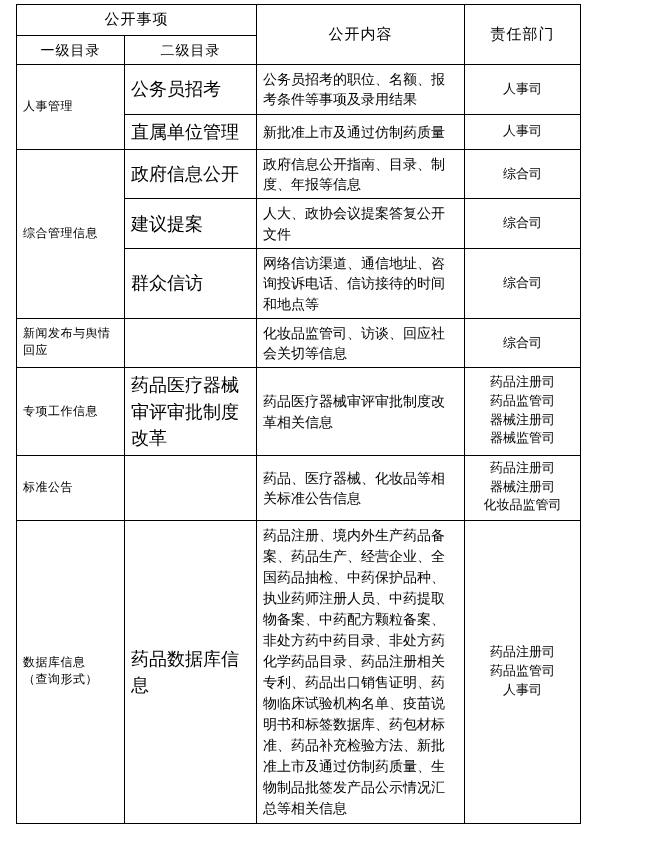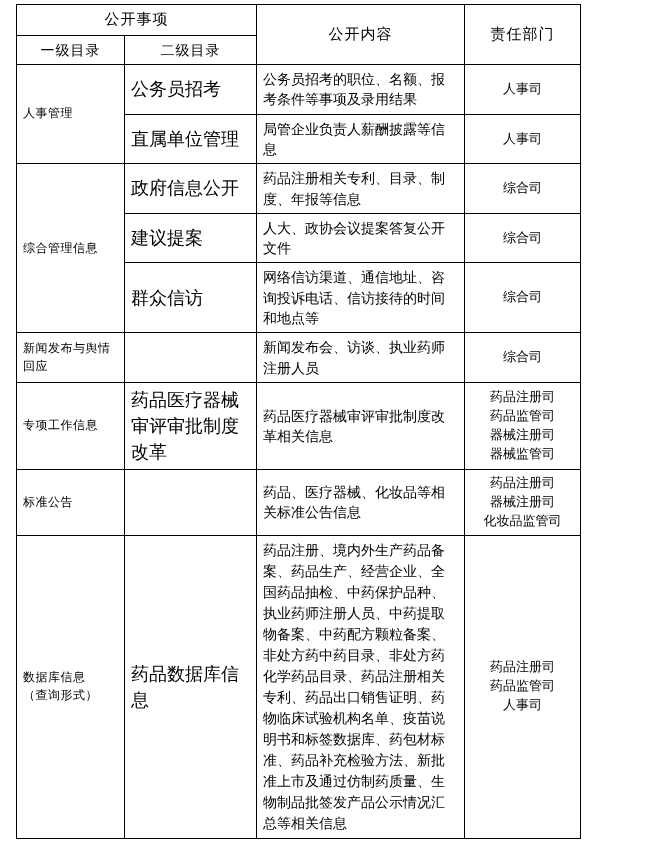--- a/index.html
+++ b/index.html
@@ -58,21 +58,21 @@
     font-size: 14px;
   }
   .dept {
     text-align: center;
     font-size: 13px;
   }
   .c-w1 { width: 108px; }
   .c-w2 { width: 132px; }
   .c-w3 { width: 208px; }
   .c-w4 { width: 116px; }
-  .nowrapish { white-space: pre-line; }
+  .nowrapish { white-space: pre-line; font-family: Liberation Mono, monospace; }
   .tall { line-height: 1.5; }
 </style>
 </head>
 <body>
 
 <div id="sheet">
   <table class="disclosure">
     <colgroup>
       <col class="c-w1">
       <col class="c-w2">
@@ -94,47 +94,47 @@
 
       <tr>
         <td class="lvl1" rowspan="2">人事管理</td>
         <td class="lvl2">公务员招考</td>
         <td class="content">公务员招考的职位、名额、报考条件等事项及录用结果</td>
         <td class="dept">人事司</td>
       </tr>
 
       <tr>
         <td class="lvl2">直属单位管理</td>
-        <td class="content">局管企业负责人薪酬披露等信息</td>
+        <td class="content">新批准上市及通过仿制药质量</td>
         <td class="dept">人事司</td>
       </tr>
 
       <tr>
         <td class="lvl1" rowspan="3">综合管理信息</td>
         <td class="lvl2">政府信息公开</td>
-        <td class="content">药品注册相关专利、目录、制度、年报等信息</td>
+        <td class="content">政府信息公开指南、目录、制度、年报等信息</td>
         <td class="dept">综合司</td>
       </tr>
 
       <tr>
         <td class="lvl2">建议提案</td>
         <td class="content">人大、政协会议提案答复公开文件</td>
         <td class="dept">综合司</td>
       </tr>
 
       <tr>
         <td class="lvl2">群众信访</td>
         <td class="content">网络信访渠道、通信地址、咨询投诉电话、信访接待的时间和地点等</td>
         <td class="dept">综合司</td>
       </tr>
 
       <tr>
         <td class="lvl1 nowrapish">新闻发布与舆情回应</td>
         <td class="lvl2"></td>
-        <td class="content">新闻发布会、访谈、执业药师注册人员</td>
+        <td class="content">化妆品监管司、访谈、回应社会关切等信息</td>
         <td class="dept">综合司</td>
       </tr>
 
       <tr>
         <td class="lvl1">专项工作信息</td>
         <td class="lvl2">药品医疗器械审评审批制度改革</td>
         <td class="content">药品医疗器械审评审批制度改革相关信息</td>
         <td class="dept nowrapish">药品注册司
 药品监管司
 器械注册司

